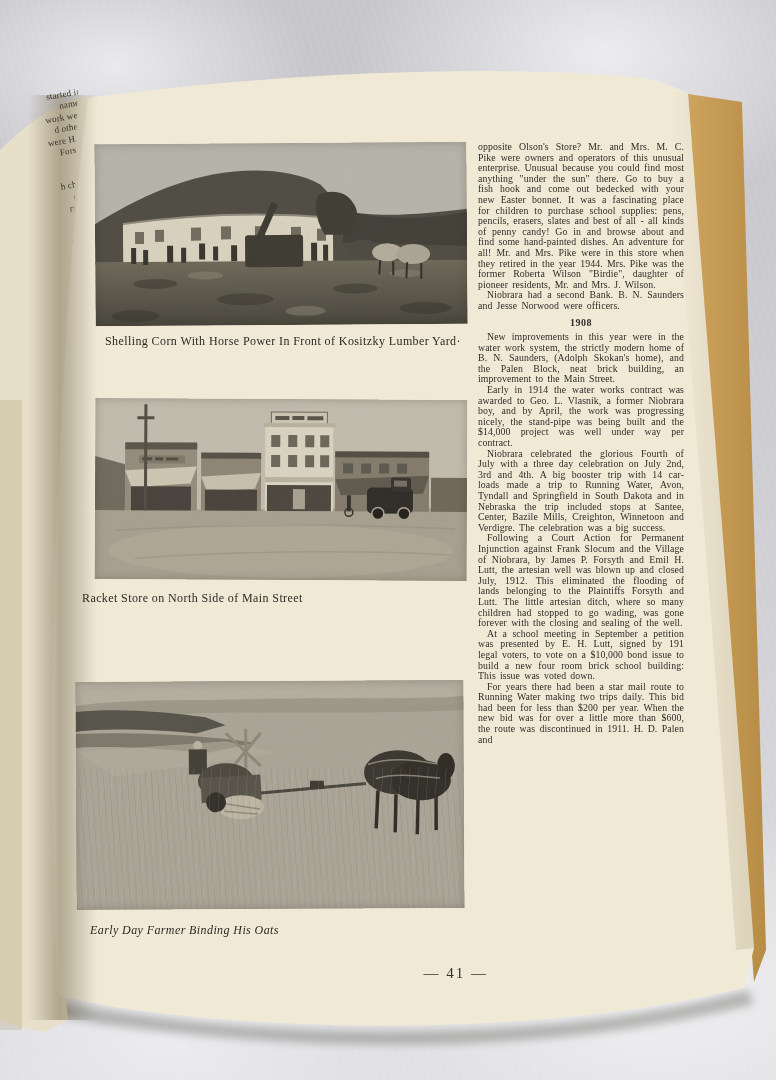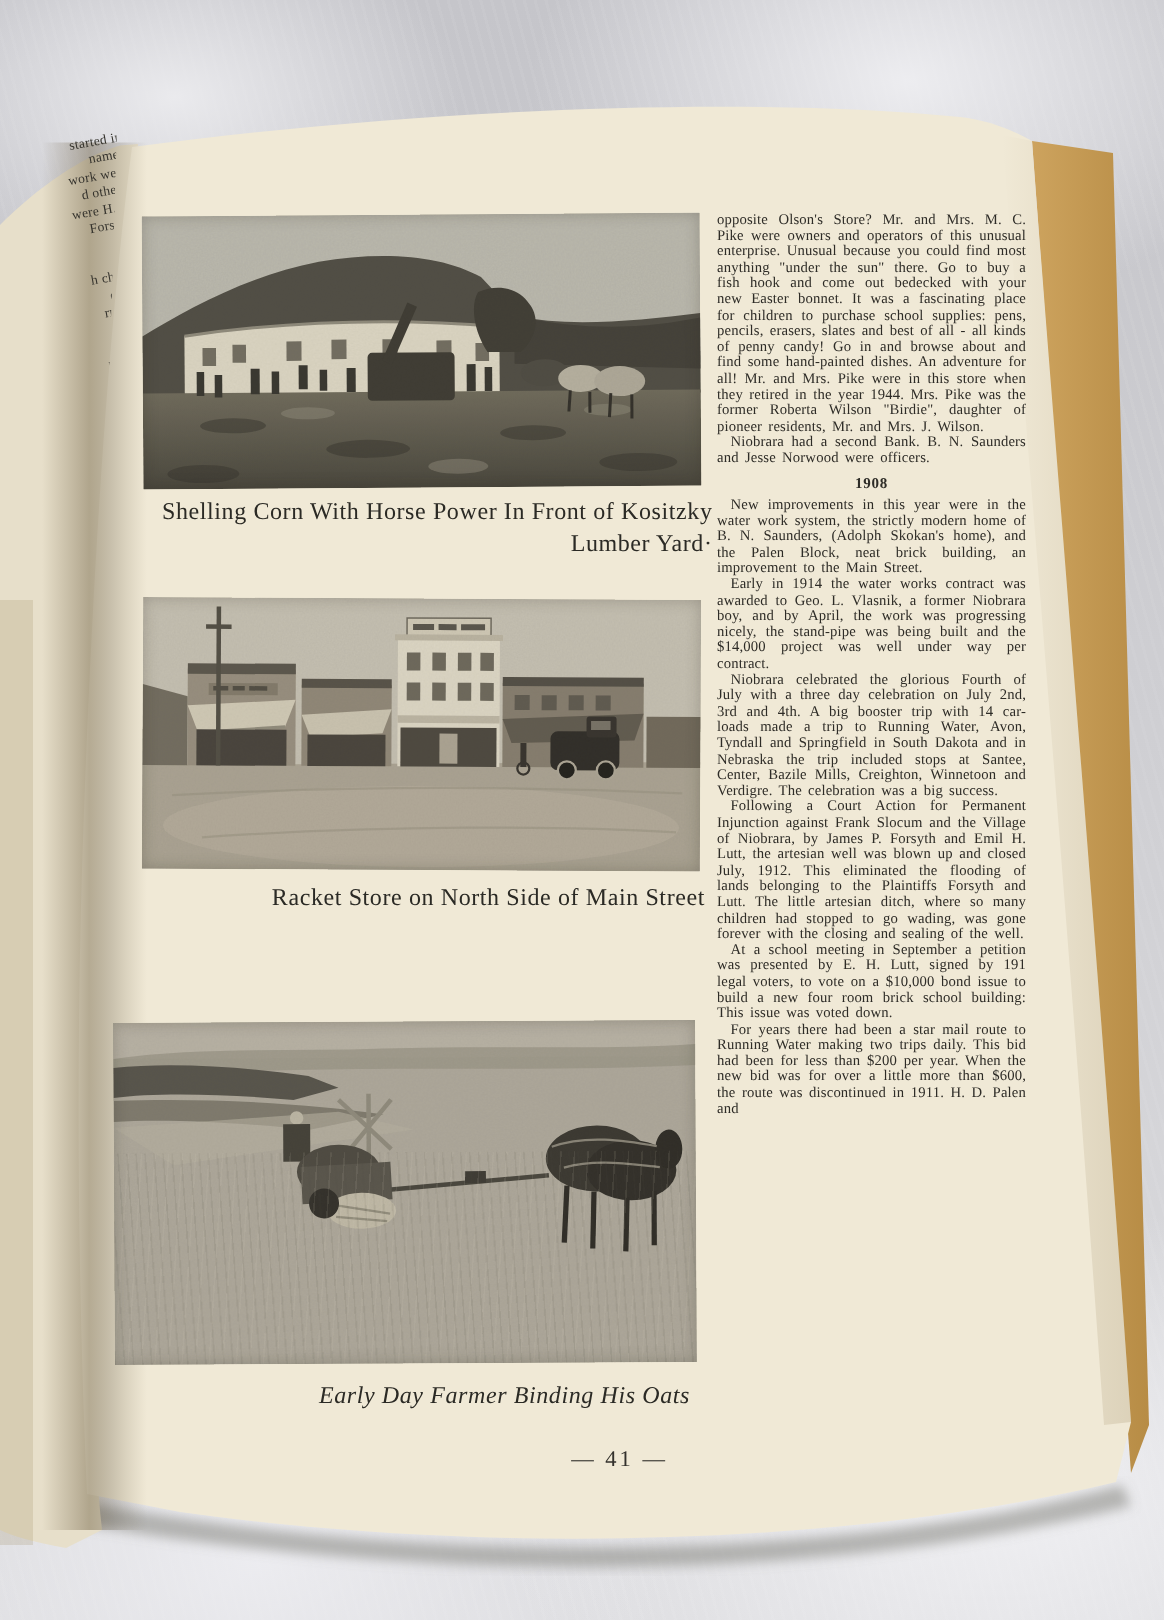--- a/index.html
+++ b/index.html
@@ -39,43 +39,43 @@
   .photo-3{left:76px;top:681px;width:388px;height:228px;transform:rotate(-.3deg);}
   .grass-overlay{
     position:absolute;left:0;bottom:0;width:100%;height:62%;pointer-events:none;
     background:
       repeating-linear-gradient(86deg, rgba(70,68,58,.10) 0 1px, transparent 1px 6px),
       repeating-linear-gradient(94deg, rgba(205,200,186,.10) 0 1px, transparent 1px 9px);
   }
 
   
   .caption{
-    position:absolute;text-align:right;color:#2b2a25;
-    font-size:16px;line-height:21px;letter-spacing:.4px;
+    position:absolute;text-align:left;color:#2b2a25;
+    font-size:12px;line-height:21px;letter-spacing:.4px;
   }
   .caption-1{left:105px;top:331px;width:370px;}
-  .caption-2{left:100px;top:588px;width:370px;}
+  .caption-2{left:82px;top:588px;width:370px;}
   .caption-3{left:90px;top:920px;width:370px;font-style:italic;}
 
   
   .column{
     position:absolute;left:478px;top:142px;width:206px;
     font-size:9.8px;line-height:10.6px;color:#2e2c27;
     text-align:justify;word-spacing:1.6px;letter-spacing:.1px;
   }
   .para{margin:0;text-indent:9px;}
   .para.no-indent{text-indent:0;}
   .section-heading{
     margin:6px 0 4px 0;text-align:center;font-weight:bold;
     font-size:10px;letter-spacing:.5px;text-indent:0;
   }
 
   .page-number{
     position:absolute;left:338px;top:965px;width:150px;
-    text-align:center;font-size:15px;letter-spacing:2px;color:#33312c;
+    text-align:right;font-size:15px;letter-spacing:2px;color:#33312c;
   }
 </style>
 </head>
 <body>
 
 <svg class="scene-svg" width="776" height="1080" viewBox="0 0 776 1080">
   <defs>
     <filter id="soft">
         <feGaussianBlur stdDeviation="4"></feGaussianBlur>
       </filter>

